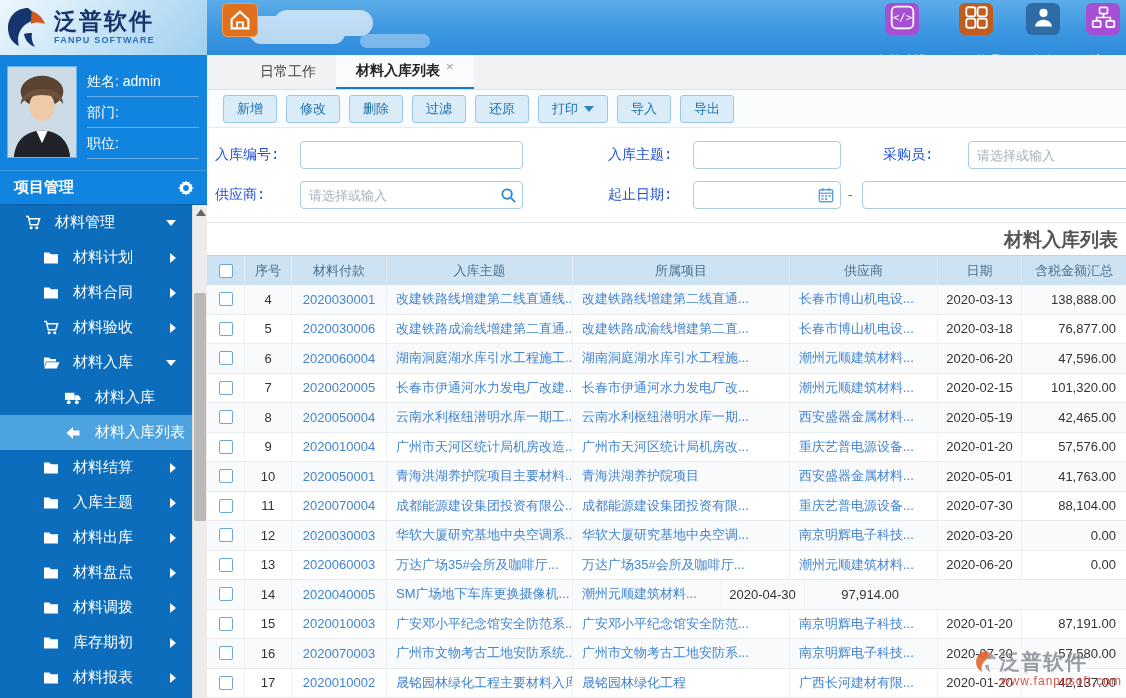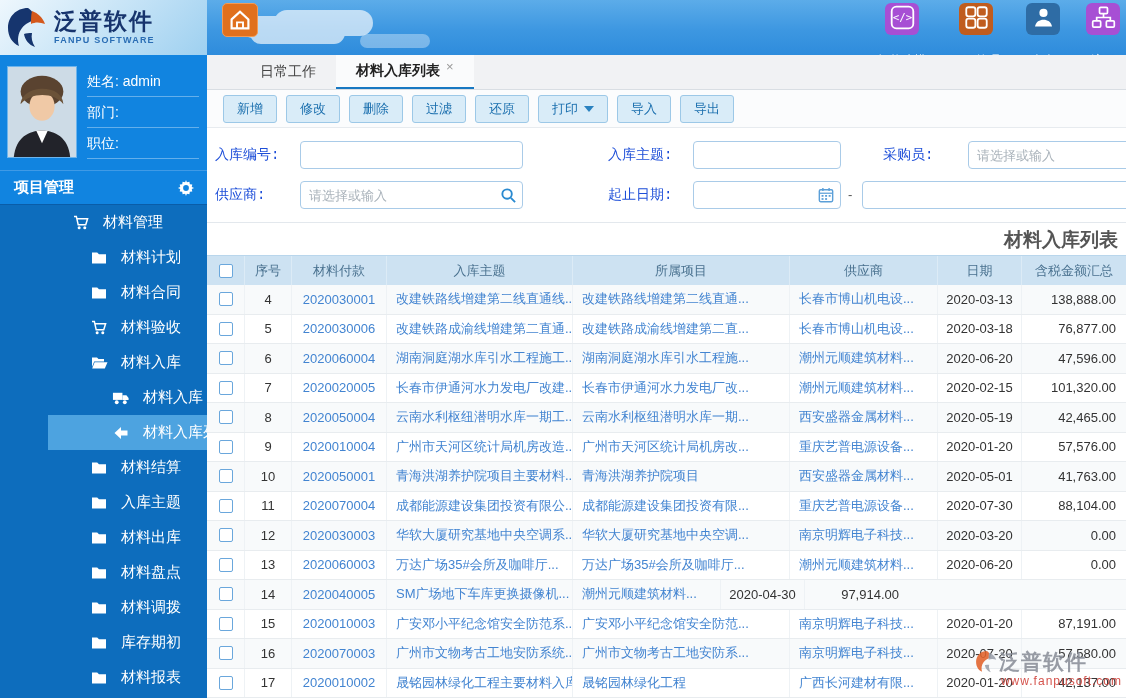--- a/index.html
+++ b/index.html
@@ -32,21 +32,21 @@
   
   .sidebar { position:absolute; left:0; top:55px; width:207px; height:643px; background:#0d6dbd; }
   .user-card { position:absolute; left:0; top:0; width:207px; height:115px; background:#1184e0; padding:11px 0 0 7px; display:flex; }
   .avatar { width:70px; height:92px; flex:0 0 70px; border:1px solid #6db4ec; background:#c9d9e5; }
   .user-info { flex:1; margin-left:10px; margin-right:8px; }
   .user-row { height:31px; line-height:31px; color:#fff; font-size:14px; border-bottom:1px solid rgba(255,255,255,.35); white-space:nowrap; }
   .section-head { position:absolute; left:0; top:115px; width:207px; height:35px; background:#1184e0;
     border-top:1px solid #3f9ae6; border-bottom:1px solid #0a5da8; color:#fff; font-weight:bold; font-size:15px;
     display:flex; align-items:center; padding:0 12px 0 14px; }
   .section-head .gear { margin-left:auto; cursor:pointer; display:flex; }
-  .menu-wrap { position:absolute; left:0; top:150px; width:207px; height:493px;margin-left:48px; }
+  .menu-wrap { position:absolute; left:0; top:150px; width:207px; height:493px; }
   .menu { position:absolute; left:0; top:0; width:192px; height:493px; overflow:hidden; }
   .menu-item { position:relative; height:35px; display:flex; align-items:center; color:#fff; font-size:15px; cursor:pointer; white-space:nowrap; }
   .menu-item .mi-icon { display:flex; width:18px; justify-content:center; margin-right:13px; }
   .menu-item.lvl0 { padding-left:24px; }
   .menu-item.lvl1 { padding-left:42px; }
   .menu-item.lvl2 { padding-left:64px; }
   .menu-item.active { background:#4da3e0; }
   .caret { position:absolute; right:16px; width:0; height:0; }
   .caret.down { border-left:5px solid transparent; border-right:5px solid transparent; border-top:6px solid #fff; }
   .caret.right { border-top:5px solid transparent; border-bottom:5px solid transparent; border-left:6px solid #fff; }

